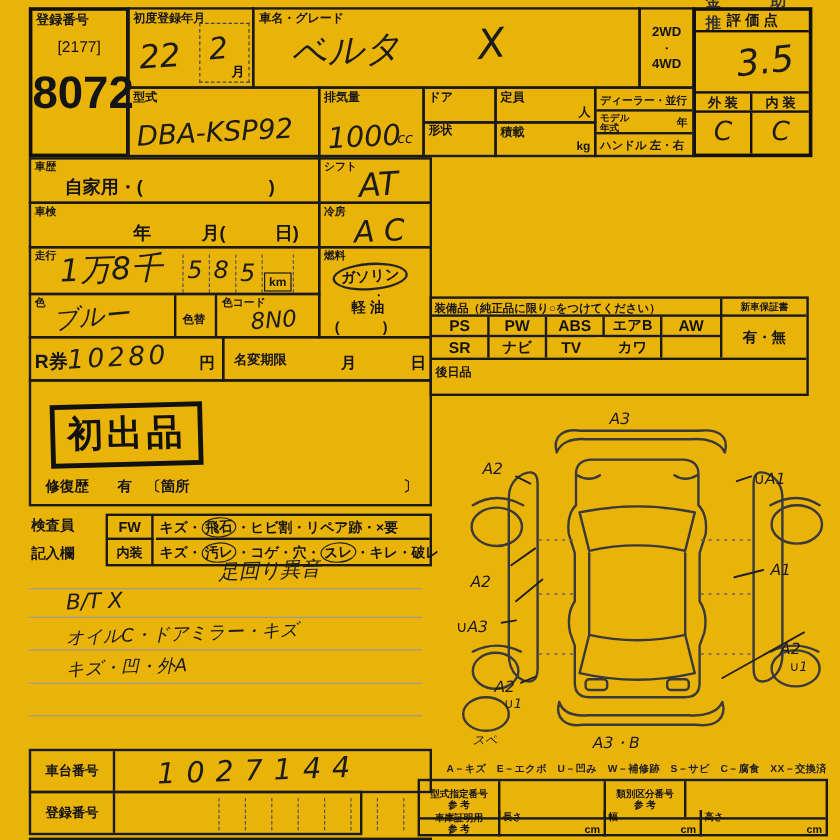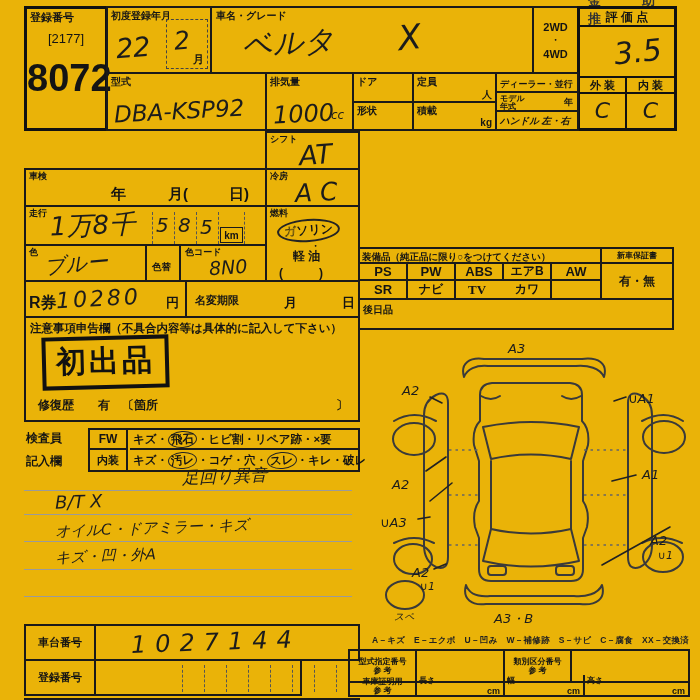--- a/index.html
+++ b/index.html
@@ -82,41 +82,45 @@
   </div>
 
   <div class="bx" style="left:352px;top:72px;width:62px;height:31px;">
     <div class="abs lbl" style="left:3px;top:2px;">ドア</div>
   </div>
   <div class="bx" style="left:412px;top:72px;width:85px;height:31px;">
     <div class="abs lbl" style="left:3px;top:2px;">定員</div>
     <div class="abs lbl" style="right:3px;bottom:1px;">人</div>
   </div>
   <div class="bx" style="left:352px;top:101px;width:62px;height:30px;">
-    <div class="abs lbl" style="left:3px;top:2px;">形状</div>
+    <div class="abs lbl" style="left:3px;top:2px;font-family:Liberation Mono, monospace;">形状</div>
   </div>
   <div class="bx" style="left:412px;top:101px;width:85px;height:30px;">
     <div class="abs lbl" style="left:3px;top:2px;">積載</div>
     <div class="abs lbl" style="right:3px;bottom:1px;">kg</div>
   </div>
 
   <div class="bx" style="left:495px;top:72px;width:84px;height:59px;">
     <div class="abs" style="left:0;top:0;width:100%;height:19px;border-bottom:2px solid #1a1a1a;">
       <span class="abs" style="left:3px;top:4px;font-size:9px;font-weight:bold;white-space:nowrap;">ディーラー・並行</span>
     </div>
     <div class="abs" style="left:0;top:19px;width:100%;height:19px;border-bottom:2px solid #1a1a1a;">
       <span class="abs tiny" style="left:3px;top:1px;">モデル</span>
       <span class="abs tiny" style="left:3px;top:9px;">年式</span>
       <span class="abs" style="right:4px;bottom:1px;font-size:9px;font-weight:bold;">年</span>
     </div>
-    <div class="abs" style="left:0;top:38px;width:100%;height:34px;font-style:italic;">
+    <div class="abs" style="left:0;top:38px;width:100%;height:34px;">
       <span class="abs" style="left:3px;top:3px;font-size:9.5px;font-weight:bold;white-space:nowrap;">ハンドル 左・右</span>
     </div>
   </div>
 
+  <div class="bx" style="left:24px;top:131px;width:243px;height:39px;">
+    <div class="abs lbl" style="left:3px;top:2px;font-size:9px;">車歴</div>
+    <div class="abs" style="left:28px;top:14px;font-size:15px;font-weight:bold;white-space:nowrap;">自家用・(　　　　　　　)</div>
+  </div>
   <div class="bx" style="left:265px;top:131px;width:95px;height:39px;">
     <div class="abs lbl" style="left:3px;top:2px;font-size:9px;">シフト</div>
     <div class="abs hw" style="left:32px;top:8px;font-size:27px;transform:rotate(-4deg);">AT</div>
   </div>
 
   <div class="bx" style="left:24px;top:168px;width:243px;height:39px;">
     <div class="abs lbl" style="left:3px;top:2px;font-size:9px;">車検</div>
     <span class="abs" style="left:85px;top:15px;font-size:15px;font-weight:bold;">年</span>
     <span class="abs" style="left:142px;top:15px;font-size:15px;font-weight:bold;">月(</span>
     <span class="abs" style="left:203px;top:15px;font-size:15px;font-weight:bold;">日)</span>
@@ -180,32 +184,31 @@
     </div>
     <div class="abs cell" style="left:240px;top:0;width:72px;height:15px;border-left:2px solid #1a1a1a;border-bottom:2px solid #1a1a1a;font-size:8px;font-weight:bold;">新車保証書</div>
     <div class="abs" style="left:0;top:15px;width:240px;height:34px;display:grid;grid-template-columns:repeat(5,1fr);grid-template-rows:17px 17px;">
       <div class="cell" style="border-right:2px solid #1a1a1a;border-bottom:2px solid #1a1a1a;font-size:13px;font-weight:bold;">PS</div>
       <div class="cell" style="border-right:2px solid #1a1a1a;border-bottom:2px solid #1a1a1a;font-size:13px;font-weight:bold;">PW</div>
       <div class="cell" style="border-right:2px solid #1a1a1a;border-bottom:2px solid #1a1a1a;font-size:13px;font-weight:bold;">ABS</div>
       <div class="cell" style="border-right:2px solid #1a1a1a;border-bottom:2px solid #1a1a1a;font-size:12px;font-weight:bold;">エアB</div>
       <div class="cell" style="border-bottom:2px solid #1a1a1a;font-size:13px;font-weight:bold;">AW</div>
       <div class="cell" style="border-right:2px solid #1a1a1a;font-size:13px;font-weight:bold;">SR</div>
       <div class="cell" style="border-right:2px solid #1a1a1a;font-size:12px;font-weight:bold;">ナビ</div>
-      <div class="cell" style="border-right:6px solid #eab308;font-size:13px;font-weight:bold;font-family:Liberation Serif, serif;">TV</div>
+      <div class="cell" style="border-right:8px solid #eab308;font-size:13px;font-weight:bold;">TV</div>
       <div class="cell" style="border-right:2px solid #1a1a1a;font-size:12px;font-weight:bold;">カワ</div>
       <div class="cell"></div>
     </div>
     <div class="abs cell" style="left:240px;top:15px;width:72px;height:34px;border-left:2px solid #1a1a1a;font-size:12px;font-weight:bold;">有・無</div>
     <div class="abs" style="left:0;top:49px;width:312px;height:30px;border-top:2px solid #1a1a1a;">
       <span class="abs" style="left:3px;top:3px;font-size:10px;font-weight:bold;">後日品</span>
     </div>
   </div>
 
   <div class="bx" style="left:24px;top:316px;width:336px;height:106px;">
-    <div class="abs" style="left:4px;top:3px;font-size:11.5px;font-weight:bold;white-space:nowrap;">注意事項申告欄（不具合内容等は具体的に記入して下さい）</div>
     <div class="abs" style="left:16px;top:18px;">
       <span class="stamp">初出品</span>
     </div>
     <div class="abs" style="left:12px;bottom:6px;font-size:12px;font-weight:bold;white-space:nowrap;">修復歴　　有　〔箇所</div>
     <div class="abs" style="right:10px;bottom:6px;font-size:12px;font-weight:bold;">〕</div>
   </div>
 
   <div class="abs" style="left:26px;top:430px;width:60px;height:40px;">
     <div style="font-size:12px;font-weight:bold;">検査員</div>
     <div style="font-size:12px;font-weight:bold;margin-top:6px;">記入欄</div>

